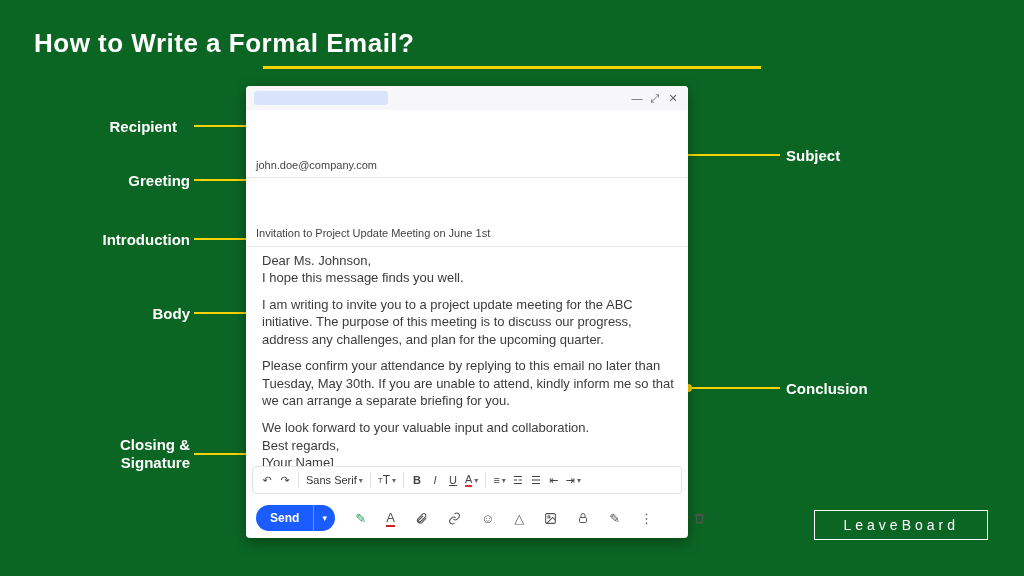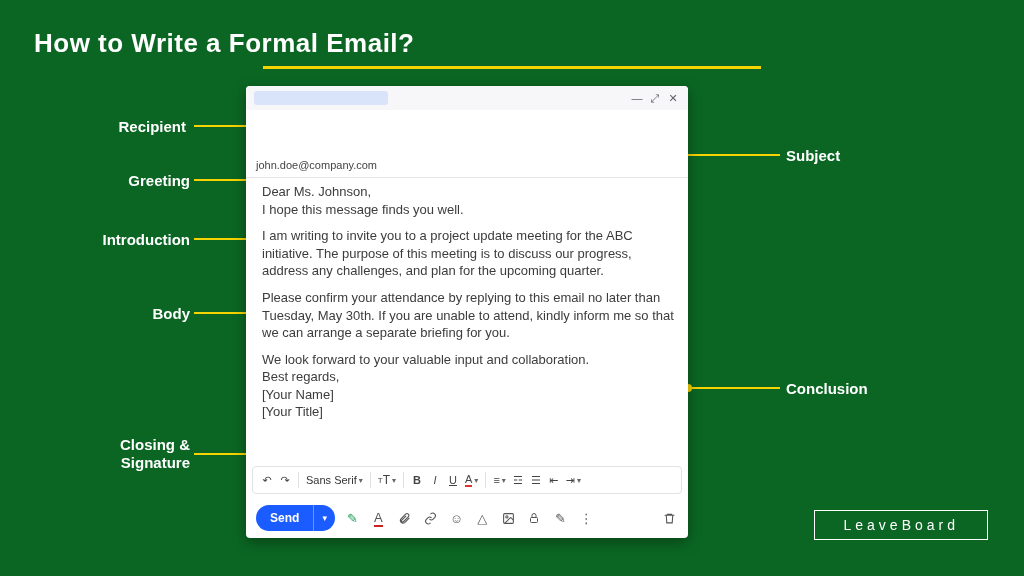--- a/index.html
+++ b/index.html
@@ -101,21 +101,21 @@
   .bold { font-weight: 700; }
   .ital { font-style: italic; }
   .under { text-decoration: underline; }
 
   
   .actbar {
     height: 40px;
     display: flex;
     align-items: center;
     padding: 0 10px;
-    gap: 8px;
+    gap: 20px;
   }
   .send-group { display: flex; }
   .send-btn {
     background: #1a5cff;
     color: #fff;
     border: none;
     height: 26px;
     padding: 0 14px;
     border-radius: 14px 0 0 14px;
     font-size: 12px;
@@ -164,21 +164,21 @@
     font-size: 14px;
     font-weight: 500;
   }
 </style>
 </head>
 <body>
 
 <div class="title">How to Write a Formal Email?</div>
 <div class="title-underline"></div>
 
-<div class="label" style="top:118px; left:66px; width:120px">Recipient</div>
+<div class="label" style="top:118px; left:57px; width:120px">Recipient</div>
 <div class="label" style="top:172px; left:70px; width:120px">Greeting</div>
 <div class="label" style="top:231px; left:54px; width:136px">Introduction</div>
 <div class="label" style="top:305px; left:70px; width:120px">Body</div>
 <div class="label" style="top:436px; left:54px; width:136px; white-space:pre-line">Closing &amp;
 Signature</div>
 
 <div class="label right" style="top:147px; left:786px">Subject</div>
 <div class="label right" style="top:380px; left:786px">Conclusion</div>
 
 <svg class="lead" style="top:119px; left:194px" width="66" height="14">
@@ -214,20 +214,21 @@
 <div class="email">
   <div class="email-header">
     <div class="from-chip"></div>
     <div class="hdr-spacer"></div>
     <div class="hdr-ico">—</div>
     <div class="hdr-ico">⤢</div>
     <div class="hdr-ico">✕</div>
   </div>
 
   <div class="field-row">john.doe@company.com</div>
+  <div class="field-row">Invitation to Project Update Meeting on June 1st</div>
 
   <div class="body-area">
     <p>
       <span class="tight">Dear Ms. Johnson,</span><br>
       <span>I hope this message finds you well.</span>
     </p>
     <p>I am writing to invite you to a project update meeting for the ABC initiative. The purpose of this meeting is to discuss our progress, address any challenges, and plan for the upcoming quarter.</p>
     <p>Please confirm your attendance by replying to this email no later than Tuesday, May 30th. If you are unable to attend, kindly inform me so that we can arrange a separate briefing for you.</p>
     <p style="margin-bottom:0">
       <span>We look forward to your valuable input and collaboration.</span><br>

